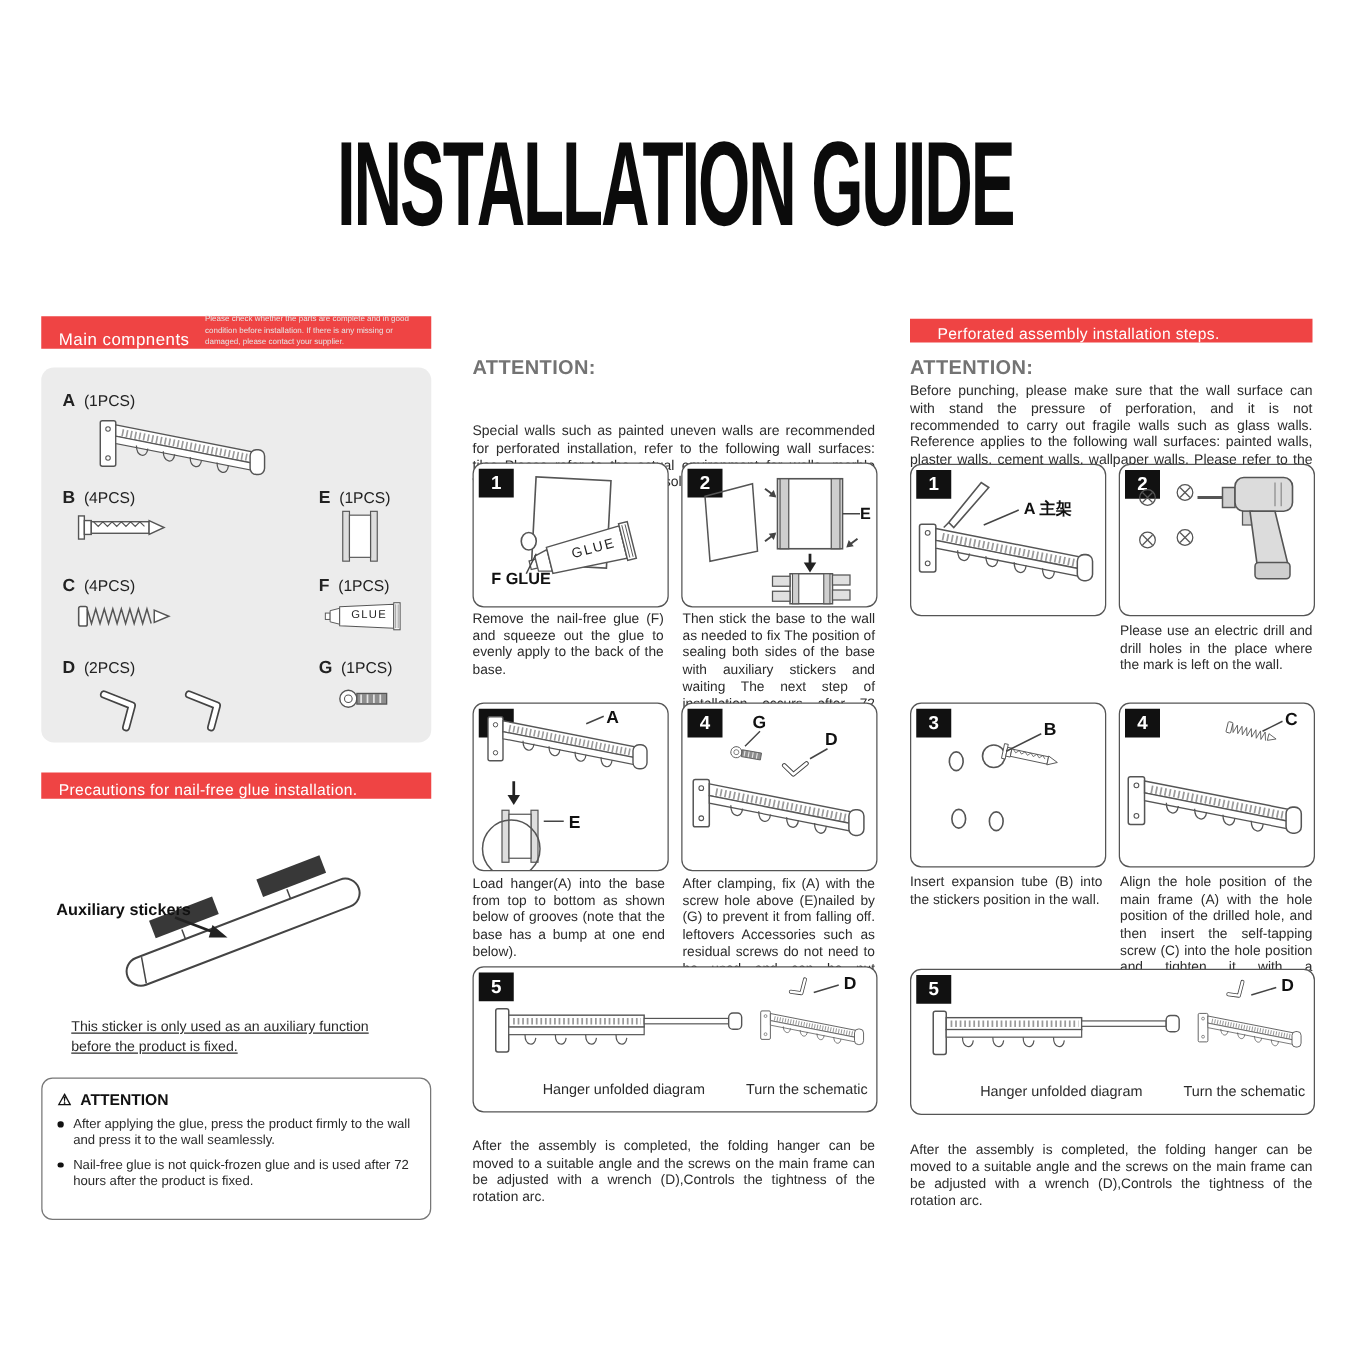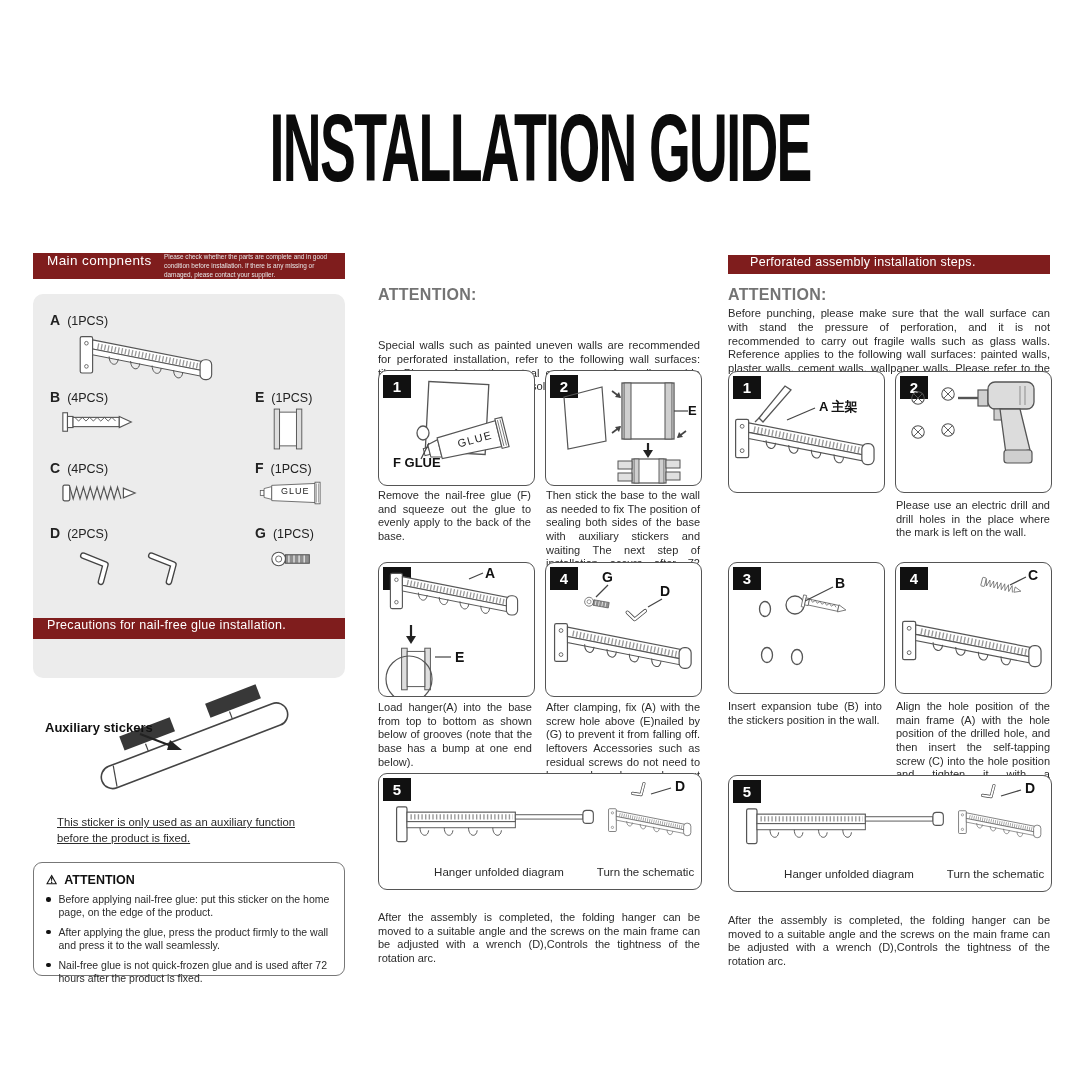--- a/index.html
+++ b/index.html
@@ -1,21 +1,21 @@
 <!DOCTYPE html>
 <html><head>
 <meta charset="utf-8">
 <style>
   html,body{margin:0;padding:0;background:#fff;}
   .page{position:relative;width:1080px;height:1080px;background:#fff;overflow:hidden;
         font-family:"Liberation Sans",sans-serif;color:#2e2e2e;padding-left:26px;}
   .title-wrap{position:absolute;left:0;top:36px;width:1080px;text-align:center;}
   .title{display:inline-block;font-size:96px;font-weight:bold;line-height:1;letter-spacing:-3px;
          color:#0b0b0b;transform:scaleX(0.56);transform-origin:50% 50%;white-space:nowrap;}
-  .bar{position:absolute;background:#7f1d1d;color:#fff;display:flex;align-items:flex-start;box-sizing:border-box;}
+  .bar{position:absolute;background:#ef4444;color:#fff;display:flex;align-items:flex-end;box-sizing:border-box;}
   .bar-main{font-size:13.5px;padding-left:14px;letter-spacing:.4px;}
   .bar-note{font-size:6.4px;line-height:1.4;width:176px;margin-left:auto;padding-right:5px;color:#e6e6e6;}
   .sec-bar-label{font-size:12.5px;padding-left:22px;letter-spacing:.3px;}
   .panel{position:absolute;background:#ececec;border-radius:10px;}
   .part-label{position:absolute;font-size:12.5px;color:#222;}
   .part-label b{font-size:14px;font-weight:bold;margin-right:7px;}
   .att-head{position:absolute;font-size:16px;font-weight:bold;color:#737373;letter-spacing:.3px;}
   .att-text{position:absolute;font-size:11.2px;line-height:1.23;text-align:justify;color:#2b2b2b;margin:0;}
   .stepbox{position:absolute;border:1.5px solid #555;border-radius:9px;background:#fff;}
   .stepnum{position:absolute;left:4px;top:4px;width:28px;height:23px;background:#111;color:#fff;
@@ -107,21 +107,21 @@
 
   <div class="title-wrap">
     <h1 class="title">INSTALLATION GUIDE</h1>
   </div>
 
   <div class="bar" style="left:33px;top:253px;width:312px;height:26px;">
     <span class="bar-main">Main compnents</span>
     <span class="bar-note">Please check whether the parts are complete and in good condition before installation. If there is any missing or damaged, please contact your supplier.</span>
   </div>
 
-  <div class="panel" style="left:33px;top:294px;width:312px;height:384px;">
+  <div class="panel" style="left:33px;top:294px;width:312px;height:300px;">
 
     <span class="part-label" style="left:17px;top:18px;"><b>A</b><span>(1PCS)</span></span>
     <svg class="diagram" style="left:30px;top:36px;" width="170" height="62" viewBox="0 0 170 75">
         <use href="#hangerS" xlink:href="#hangerS"></use>
       </svg>
 
     <span class="part-label" style="left:17px;top:95px;"><b>B</b><span>(4PCS)</span></span>
     <svg class="diagram" style="left:28px;top:116px;" width="74" height="24" viewBox="0 0 80 24">
         <use href="#anchor" xlink:href="#anchor"></use>
       </svg>
@@ -174,24 +174,20 @@
   </svg>
   <span class="dlabel" style="left:45px;top:720px;font-size:13px;">Auxiliary stickers</span>
 
   <p class="sticker-note" style="left:57px;top:815px;width:268px;text-decoration:underline;">This sticker is only used as an auxiliary function before the product is fixed.</p>
 
   <div class="attbox" style="left:33px;top:862px;width:312px;height:114px;">
     <p class="attbox-title">
       <span>⚠</span>
       <span>ATTENTION</span>
     </p>
-    <div class="bullet">
-        <span class="dot"></span>
-        <span>Before applying nail-free glue: put this sticker on the home page, on the edge of the product.</span>
-      </div>
     <div class="bullet">
         <span class="dot"></span>
         <span>After applying the glue, press the product firmly to the wall and press it to the wall seamlessly.</span>
       </div>
     <div class="bullet">
         <span class="dot"></span>
         <span>Nail-free glue is not quick-frozen glue and is used after 72 hours after the product is fixed.</span>
       </div>
   </div>
 

